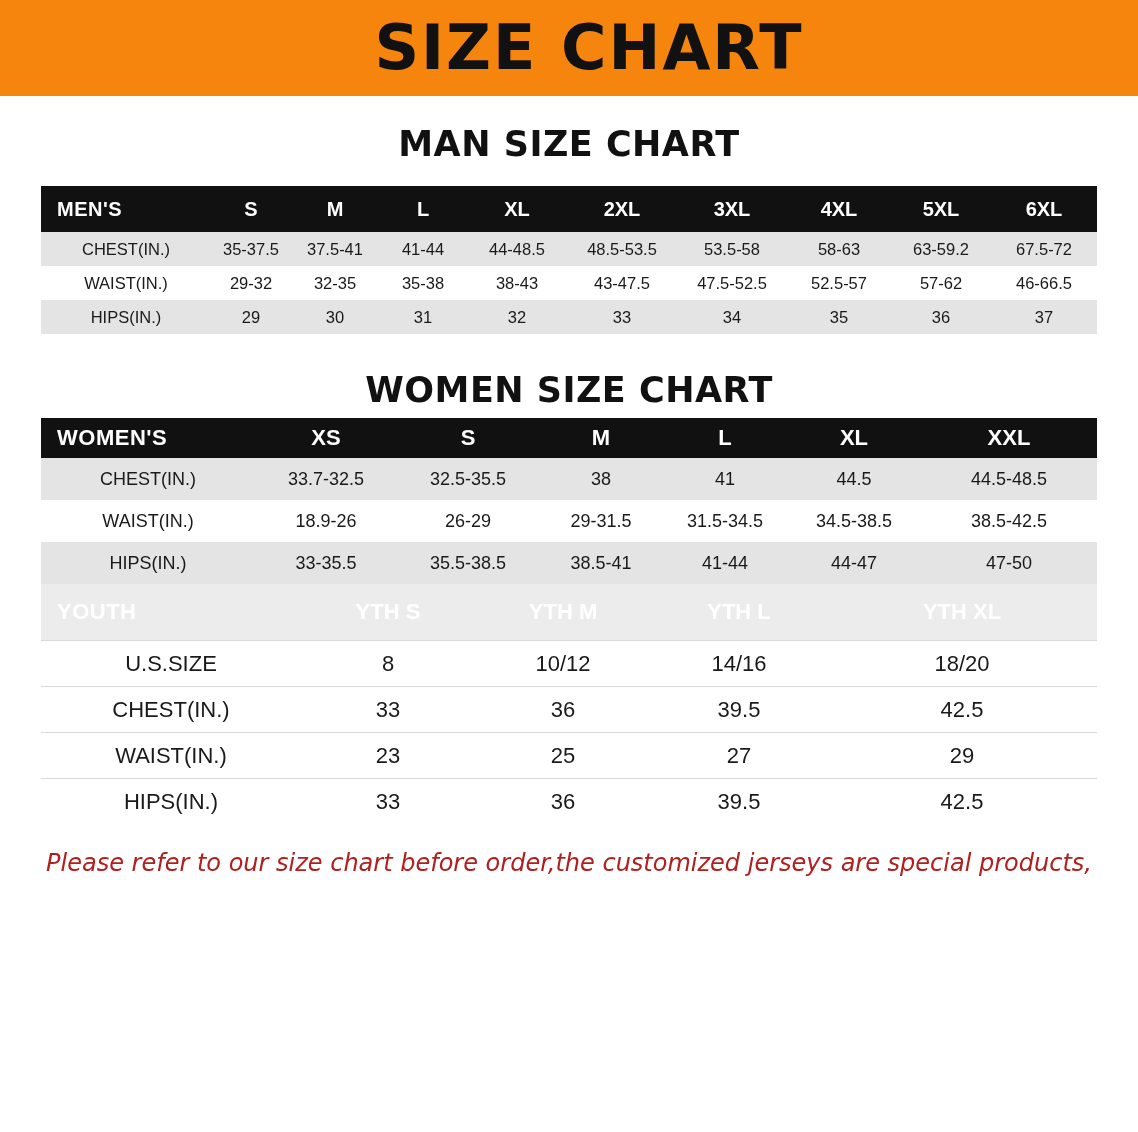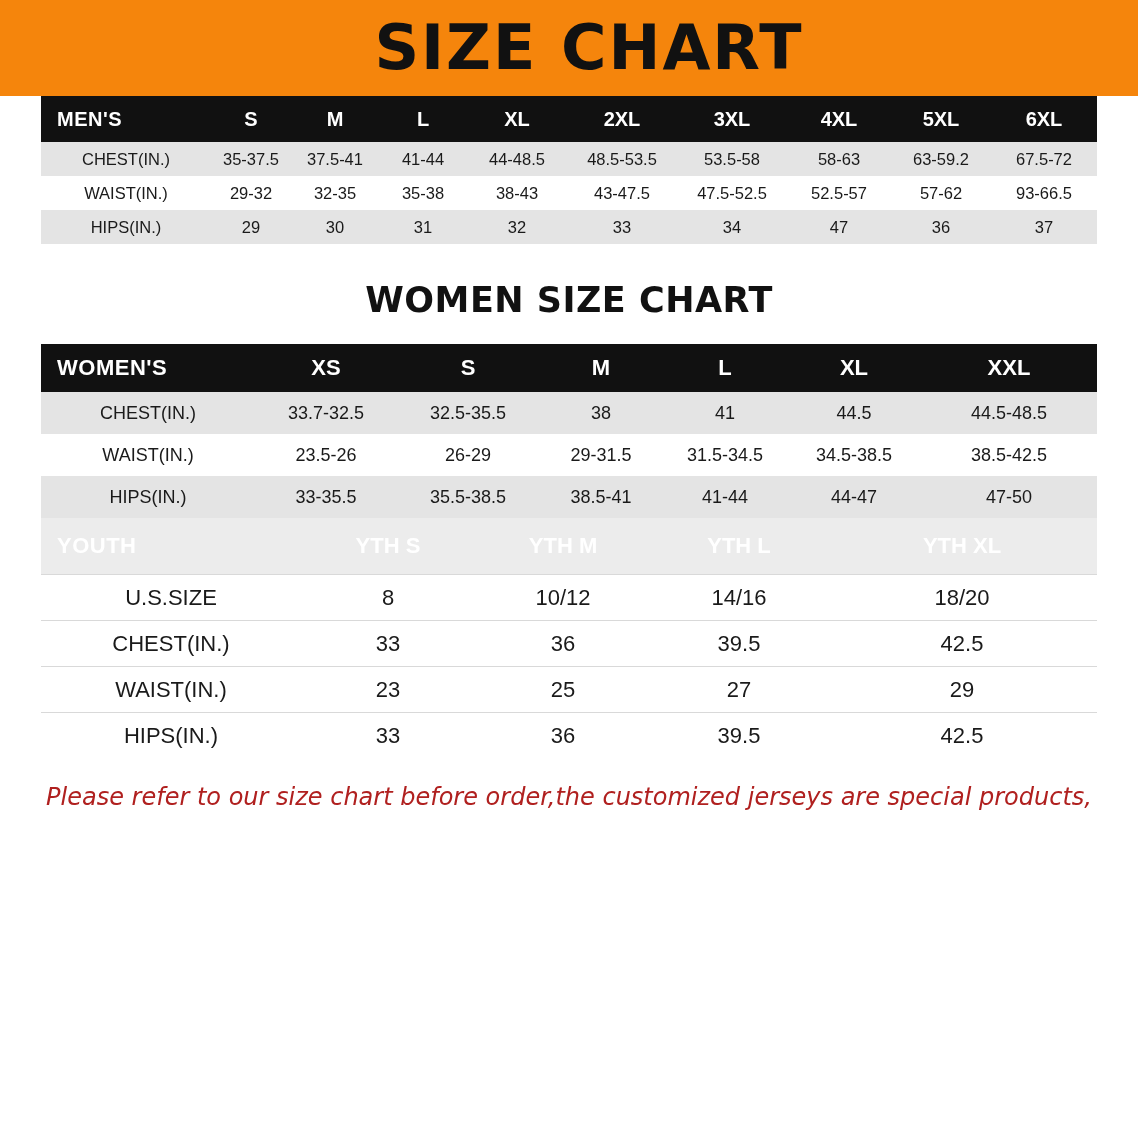--- a/index.html
+++ b/index.html
@@ -41,21 +41,21 @@
   
   .section-title {
     text-align: center;
     font-family: "DejaVu Sans", sans-serif;
     font-weight: bold;
     font-size: 35px;
     color: #111111;
     letter-spacing: 0.5px;
   }
   .t-man   { margin-top: 28px; margin-bottom: 22px; }
-  .t-women { margin-top: 36px; margin-bottom: 24px; }
+  .t-women { margin-top: 36px; margin-bottom: 8px; }
   .t-youth { margin-top: 46px; margin-bottom: 26px; }
 
   
   table {
     border-collapse: collapse;
     table-layout: fixed;
   }
   .tbl {
     margin: 0 auto;
   }
@@ -86,21 +86,21 @@
   .row-plain td { background: #ffffff; }
 
   
   #men-table { width: 1056px; }
   #men-table .hdr-row td { height: 46px; font-size: 20px; }
   #men-table .hdr-label { font-size: 25px; }
   #men-table tbody td { height: 34px; font-size: 16.5px; }
 
   
   #women-table { width: 1056px; }
-  #women-table .hdr-row td { height: 48px; font-size: 22px; }
+  #women-table .hdr-row td { height: 40px; font-size: 22px; }
   #women-table .hdr-label { font-size: 26px; }
   #women-table tbody td { height: 42px; font-size: 18px; }
 
   
   #youth-table { width: 1056px; }
   #youth-table .hdr-row td { height: 56px; font-size: 22px; }
   #youth-table .hdr-label { font-size: 26px; }
   #youth-table tbody td { height: 45px; font-size: 22px; }
   #youth-table tbody tr td { border-bottom: 1px solid #d9d9d9; }
   #youth-table tbody tr:last-child td { border-bottom: none; }
@@ -122,20 +122,21 @@
 </style>
 </head>
 <body>
 
 <div class="page">
 
   <div class="banner">
     <div class="banner-title">SIZE CHART</div>
   </div>
 
+  <div class="section-title t-man">MAN SIZE CHART</div>
   <table class="tbl" id="men-table">
     <colgroup>
       <col style="width:170px">
         <col style="width:80px">
         <col style="width:88px">
         <col style="width:88px">
       <col style="width:100px">
         <col style="width:110px">
         <col style="width:110px">
       <col style="width:104px">
@@ -170,31 +171,31 @@
       <tr class="row-plain">
         <td class="row-label">WAIST(IN.)</td>
         <td>29-32</td>
         <td>32-35</td>
         <td>35-38</td>
         <td>38-43</td>
         <td>43-47.5</td>
         <td>47.5-52.5</td>
         <td>52.5-57</td>
         <td>57-62</td>
-        <td>93-66.5</td>
+        <td>46-66.5</td>
       </tr>
       <tr class="row-shade">
         <td class="row-label">HIPS(IN.)</td>
         <td>29</td>
         <td>30</td>
         <td>31</td>
         <td>32</td>
         <td>33</td>
         <td>34</td>
-        <td>47</td>
+        <td>35</td>
         <td>36</td>
         <td>37</td>
       </tr>
     </tbody>
   </table>
 
   <div class="section-title t-women">WOMEN SIZE CHART</div>
   <table class="tbl" id="women-table">
     <colgroup>
       <col style="width:214px">
@@ -219,21 +220,21 @@
         <td class="row-label">CHEST(IN.)</td>
         <td>33.7-32.5</td>
         <td>32.5-35.5</td>
         <td>38</td>
         <td>41</td>
         <td>44.5</td>
         <td>44.5-48.5</td>
       </tr>
       <tr class="row-plain">
         <td class="row-label">WAIST(IN.)</td>
-        <td>23.5-26</td>
+        <td>18.9-26</td>
         <td>26-29</td>
         <td>29-31.5</td>
         <td>31.5-34.5</td>
         <td>34.5-38.5</td>
         <td>38.5-42.5</td>
       </tr>
       <tr class="row-shade">
         <td class="row-label">HIPS(IN.)</td>
         <td>33-35.5</td>
         <td>35.5-38.5</td>

